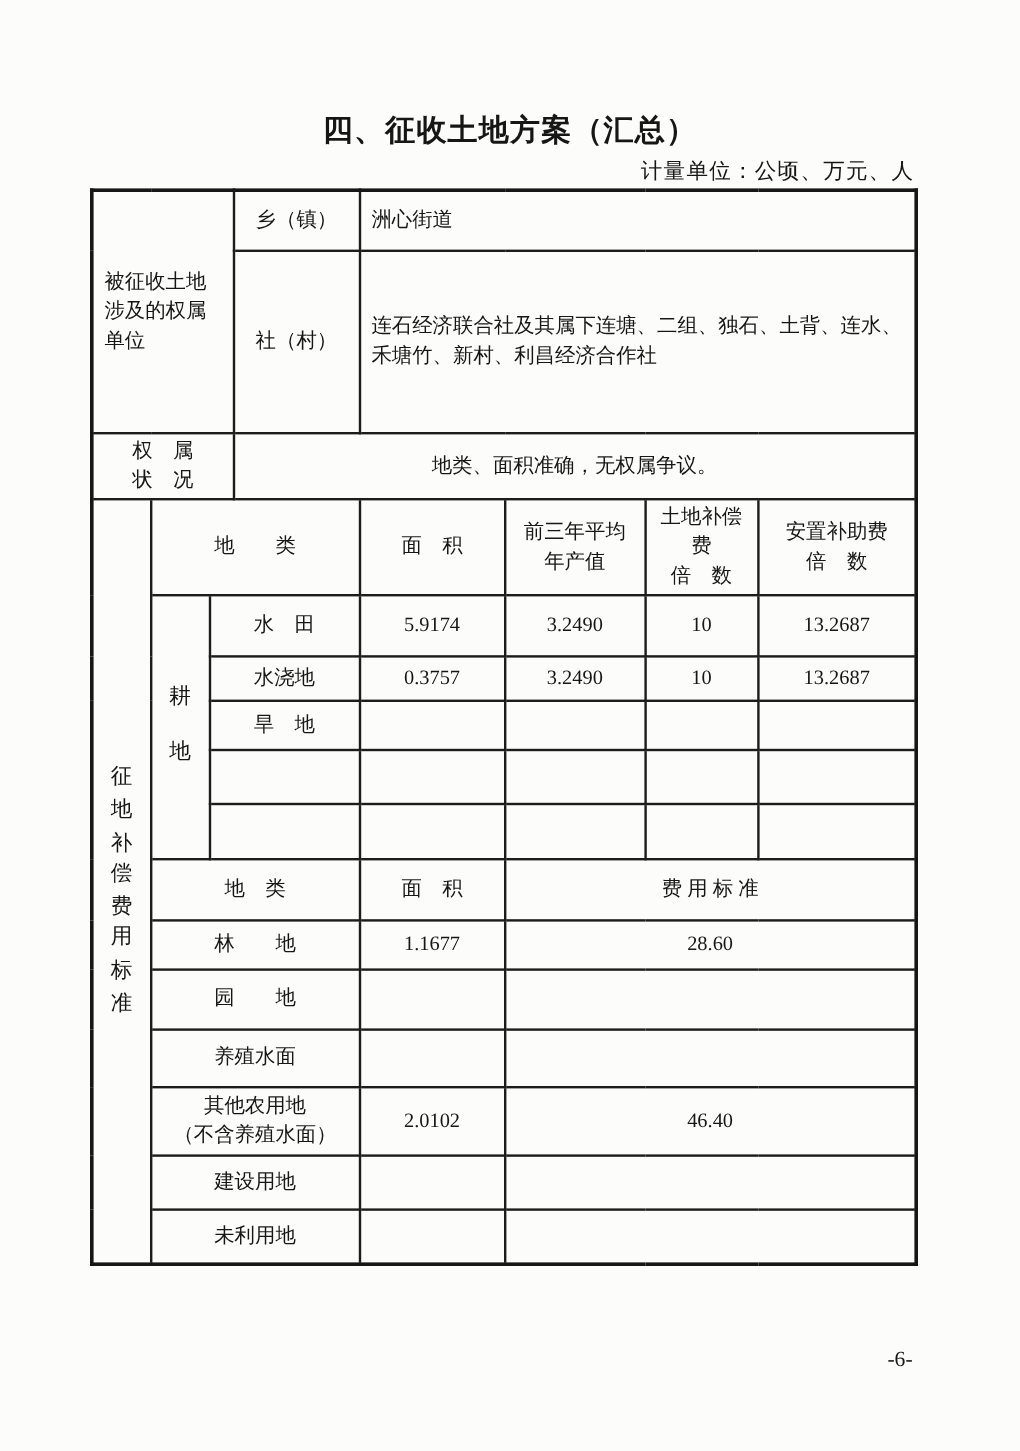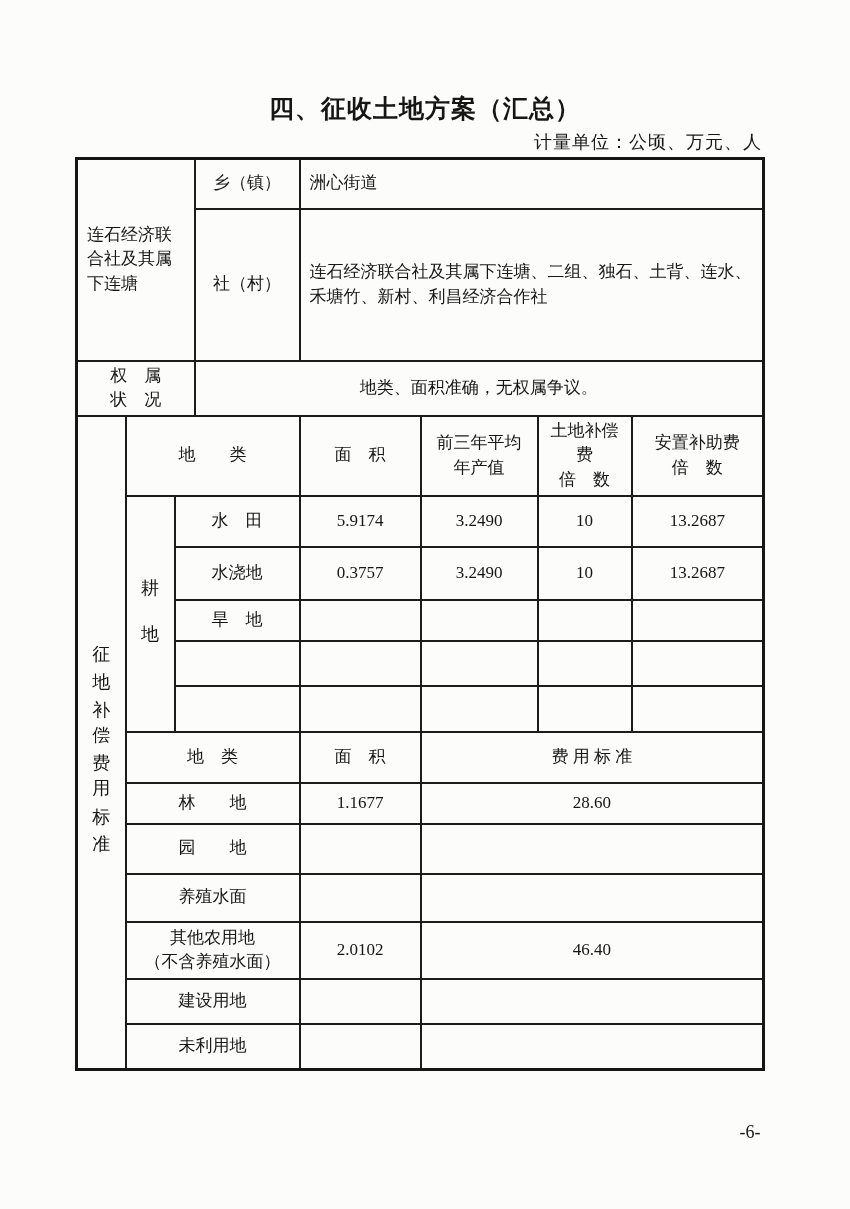--- a/index.html
+++ b/index.html
@@ -63,21 +63,21 @@
       <col style="width:20px">
       <col style="width:105px">
     <col style="width:121px">
       <col style="width:117px">
       <col style="width:94px">
       <col style="width:132px">
   </colgroup>
 
   <tbody>
       <tr style="height:50px">
-    <td colspan="3" rowspan="2" class="left">连石经济联合社及其属下连塘</td>
+    <td colspan="3" rowspan="2" class="left">被征收土地涉及的权属单位</td>
     <td>乡（镇）</td>
     <td colspan="4" class="left">洲心街道</td>
   </tr>
   <tr style="height:152px">
     <td>社（村）</td>
     <td colspan="4" class="left ml">连石经济联合社及其属下连塘、二组、独石、土背、连水、禾塘竹、新村、利昌经济合作社</td>
   </tr>
 
   <tr style="height:50px">
     <td colspan="3" class="ml">权　属
@@ -102,21 +102,21 @@
   <tr style="height:51px">
     <td rowspan="5">
       <span class="v-text v-group">耕地</span>
     </td>
     <td colspan="2">水　田</td>
     <td>5.9174</td>
     <td>3.2490</td>
     <td>10</td>
     <td>13.2687</td>
   </tr>
-  <tr style="height:53px">
+  <tr style="height:37px">
     <td colspan="2">水浇地</td>
     <td>0.3757</td>
     <td>3.2490</td>
     <td>10</td>
     <td>13.2687</td>
   </tr>
   <tr style="height:41px">
     <td colspan="2">旱　地</td>
     <td></td>
     <td></td>

